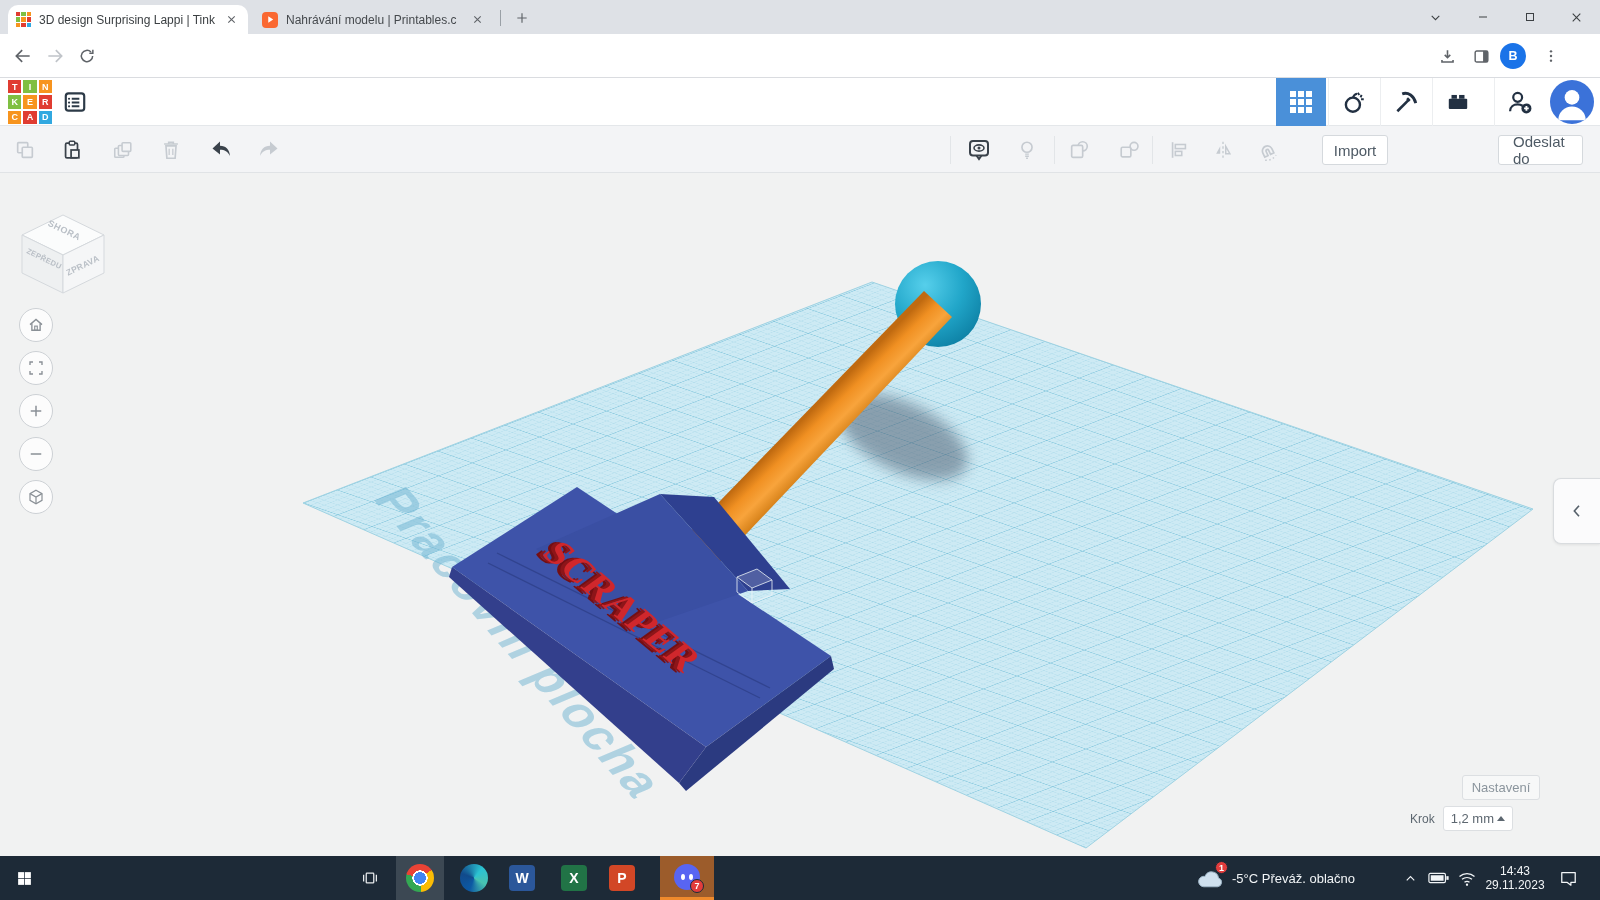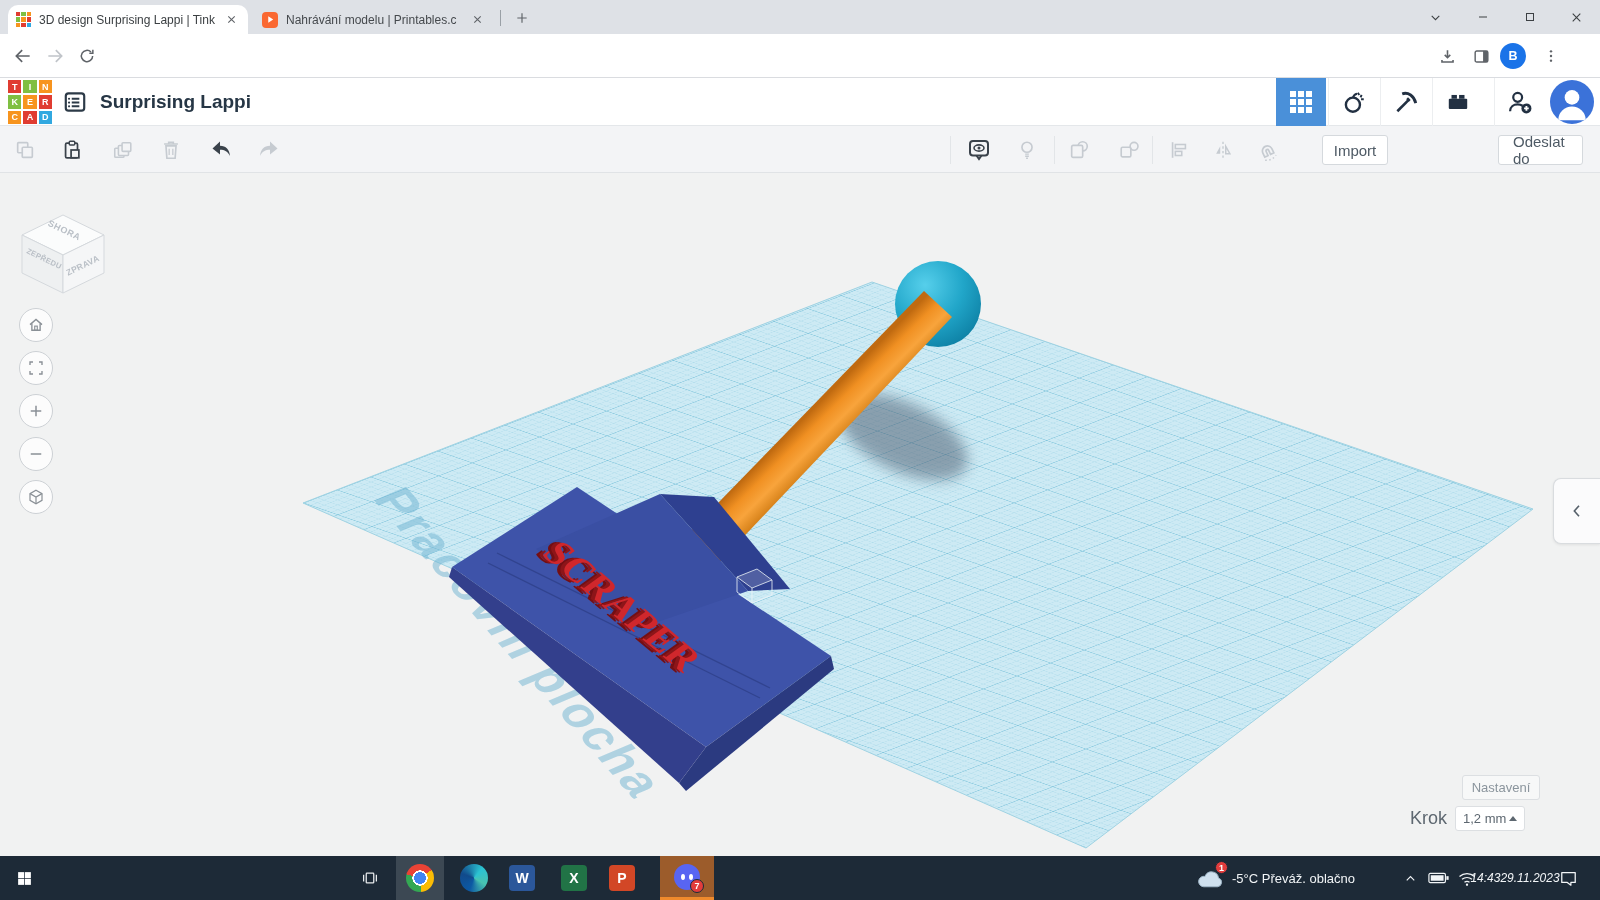--- a/index.html
+++ b/index.html
@@ -67,21 +67,21 @@
                display:flex; align-items:center; justify-content:center; }
   .panel-tab { position:absolute; left:1553px; top:305px; width:47px; height:66px; background:#fbfbfc; border:1px solid #d9dcdf;
                border-right:none; border-radius:8px 0 0 8px; display:flex; align-items:center; justify-content:center;
                color:#55606a; box-shadow:0 1px 3px rgba(0,0,0,.08); }
   .model-text { position:absolute; left:570px; top:360px; transform:rotate(40deg) skewX(-14deg); transform-origin:0 0;
                 font-family:"Liberation Serif", serif; font-weight:bold; font-size:38px; letter-spacing:1px;
                 color:#d0272c; text-shadow:-3px 2px 0 #8d1519, -5px 4px 0 #740f13; }
   .settings-btn { position:absolute; left:1462px; top:602px; width:78px; height:25px; background:#f7f8f8; border:1px solid #dcdfe2;
                   border-radius:3px; font-size:13px; color:#8b959d; display:flex; align-items:center; justify-content:center; }
   .step-row { position:absolute; left:1410px; top:633px; display:flex; align-items:center; gap:8px; }
-  .step-label { font-size:18px; color:#5d6770; }
+  .step-label { font-size:12px; color:#5d6770; }
   .step-select { width:70px; height:25px; background:#fff; border:1px solid #dcdfe2; border-radius:3px; font-size:13px; color:#5d6770;
                  display:flex; align-items:center; justify-content:space-between; padding:0 7px; }
   .caret-up { width:0; height:0; border-left:4px solid transparent; border-right:4px solid transparent; border-bottom:5px solid #5d6770; }
 
   
   .taskbar { position:absolute; bottom:0; left:0; width:1600px; height:44px; background:#1d2a37; color:#fff; }
   .tb-slot { position:absolute; top:0; height:44px; display:flex; align-items:center; justify-content:center; }
   .search-box { position:absolute; left:48px; top:0; width:299px; height:44px; background:#fff; border:1px solid #8a9096;
                 display:flex; align-items:center; gap:10px; padding:0 12px; color:#1f1f1f; font-size:13.5px; }
   .office-ico { width:26px; height:26px; border-radius:4px; color:#fff; font-weight:bold; font-size:14px;
@@ -91,21 +91,21 @@
         radial-gradient(circle at 50% 50%, #4285f4 0 29%, #fff 30% 38%, rgba(0,0,0,0) 39%),
         conic-gradient(from -75deg, #ea4335 0 130deg, #fbbc05 130deg 250deg, #34a853 250deg 360deg); }
   .edge-ico { width:28px; height:28px; border-radius:50%;
       background: conic-gradient(from 200deg, #0c59a4, #114a8b 90deg, #2bc3d2 200deg, #49c3b1 280deg, #0c59a4); }
   .discord-slot { background:#9c5c2b; border-bottom:3px solid #ef8a2c; }
   .discord-ico { position:relative; width:26px; height:26px; border-radius:50%; background:#5865f2; }
   .discord-ico i { position:absolute; top:10px; width:4px; height:6px; border-radius:50%; background:#fff; }
   .badge { position:absolute; border-radius:50%; background:#e23c3c; color:#fff; font-weight:bold;
            display:flex; align-items:center; justify-content:center; border:1px solid #1d2a37; }
   .weather-text { font-size:13px; color:#f2f5f7; }
-  .clock-col { display:flex; align-items:center; line-height:14px; font-size:12px; color:#f2f5f7;font-style:italic; }
+  .clock-col { display:flex; flex-direction:column; align-items:center; line-height:14px; font-size:12px; color:#f2f5f7; }
 </style>
 </head>
 <body>
 
 <div class="tabstrip">
   <div class="tab tab-active">
     <span class="mini-grid">
       <i class="t-red"></i>
         <i class="t-green"></i>
         <i class="t-orange"></i>
@@ -221,21 +221,20 @@
   </div>
   <div class="doc-props">
     <svg width="26" height="26" viewBox="0 0 24 24">
         <rect x="3.5" y="4" width="17" height="16" rx="2.5" stroke="currentColor" stroke-width="2" fill="none"></rect>
         <path d="M9 9h7M9 12.5h7M9 16h7" stroke="currentColor" stroke-width="1.8"></path>
         <circle cx="6.5" cy="9" r="1" fill="currentColor"></circle>
         <circle cx="6.5" cy="12.5" r="1" fill="currentColor"></circle>
         <circle cx="6.5" cy="16" r="1" fill="currentColor"></circle>
       </svg>
   </div>
-  <div class="design-title">Surprising Lappi</div>
 
   <div class="hdr-slot active-blue" style="left:1276px;">
     <span class="apps-grid">
         <i></i>
         <i></i>
         <i></i>
         <i></i>
         <i></i>
         <i></i>
         <i></i>

